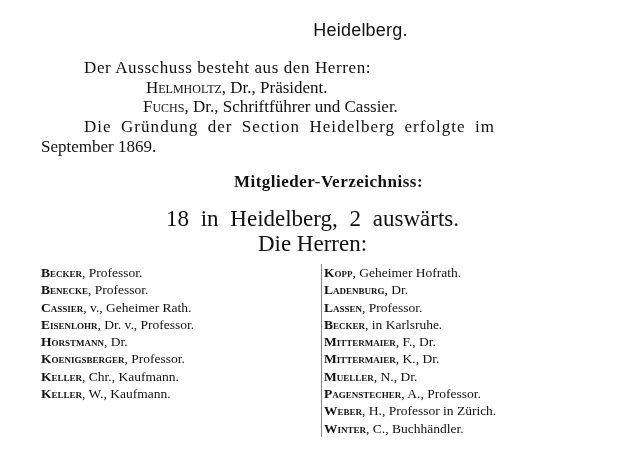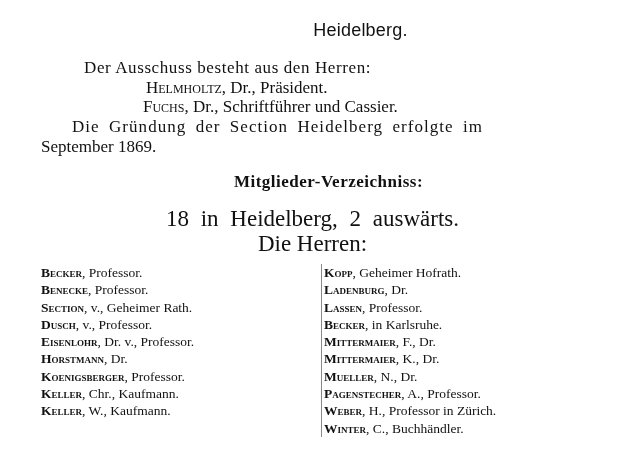--- a/index.html
+++ b/index.html
@@ -40,32 +40,31 @@
   .member .name { font-variant: small-caps; font-weight: bold; }
 </style>
 </head>
 <body>
 
 <div class="title">Heidelberg.</div>
 
 <div class="line" style="top:58px; left:84px; letter-spacing:0.6px;">Der Ausschuss besteht aus den Herren:</div>
 <div class="line" style="top:78px; left:146px;"><span class="sc">Helmholtz</span><span>, Dr., Präsident.</span></div>
 <div class="line" style="top:97px; left:143px;"><span class="sc">Fuchs</span><span>, Dr., Schriftführer und Cassier.</span></div>
-<div class="line" style="top:117px; left:72px; letter-spacing:1.05px; word-spacing:4px;">Die Gründung der Section Heidelberg erfolgte im</div>
+<div class="line" style="top:117px; left:84px; letter-spacing:1.05px; word-spacing:4px;">Die Gründung der Section Heidelberg erfolgte im</div>
 <div class="line" style="top:137px; left:41px;">September 1869.</div>
 
 <div class="subhead" style="top:172px;padding-left:16px;">Mitglieder-Verzeichniss:</div>
 <div class="center" style="top:206px; word-spacing:6px;">18 in Heidelberg, 2 auswärts.</div>
 <div class="center" style="top:231px;">Die Herren:</div>
 
 <div class="col col-left">
   <div class="member"><span class="name">Becker</span><span>, Professor.</span></div>
   <div class="member"><span class="name">Benecke</span><span>, Professor.</span></div>
-  <div class="member"><span class="name">Section</span><span>, v., Geheimer Rath.</span></div>
-  <div class="member"><span class="name">Dusch</span><span>, v., Professor.</span></div>
+  <div class="member"><span class="name">Cassier</span><span>, v., Geheimer Rath.</span></div>
   <div class="member"><span class="name">Eisenlohr</span><span>, Dr. v., Professor.</span></div>
   <div class="member"><span class="name">Horstmann</span><span>, Dr.</span></div>
   <div class="member"><span class="name">Koenigsberger</span><span>, Professor.</span></div>
   <div class="member"><span class="name">Keller</span><span>, Chr., Kaufmann.</span></div>
   <div class="member"><span class="name">Keller</span><span>, W., Kaufmann.</span></div>
 </div>
 
 <div class="col col-right">
   <div class="member"><span class="name">Kopp</span><span>, Geheimer Hofrath.</span></div>
   <div class="member"><span class="name">Ladenburg</span><span>, Dr.</span></div>

